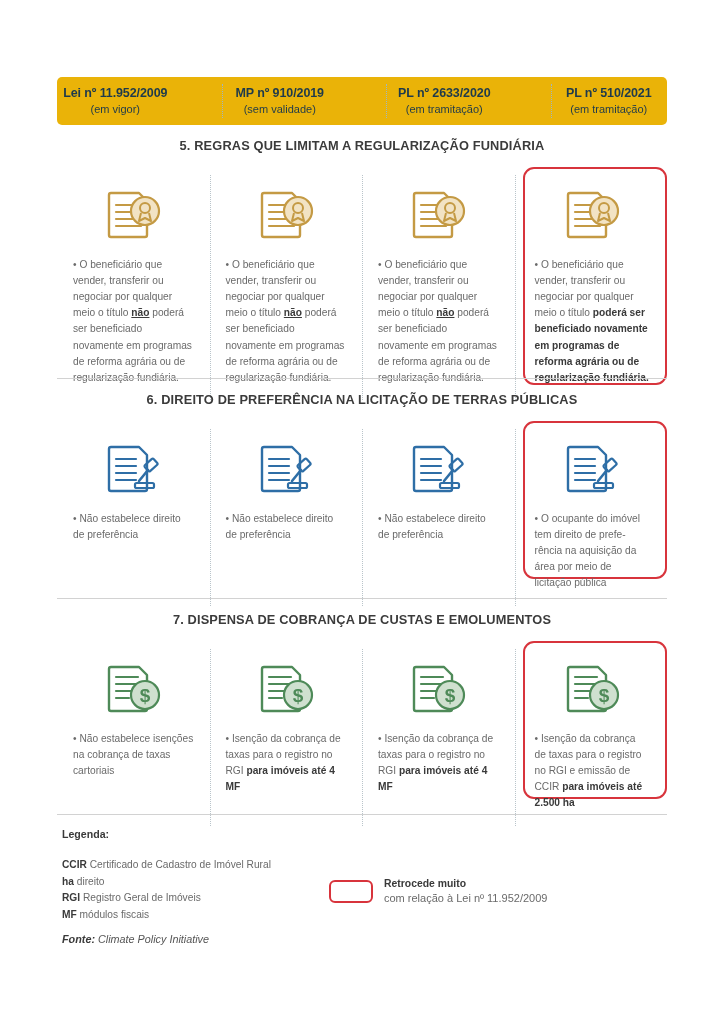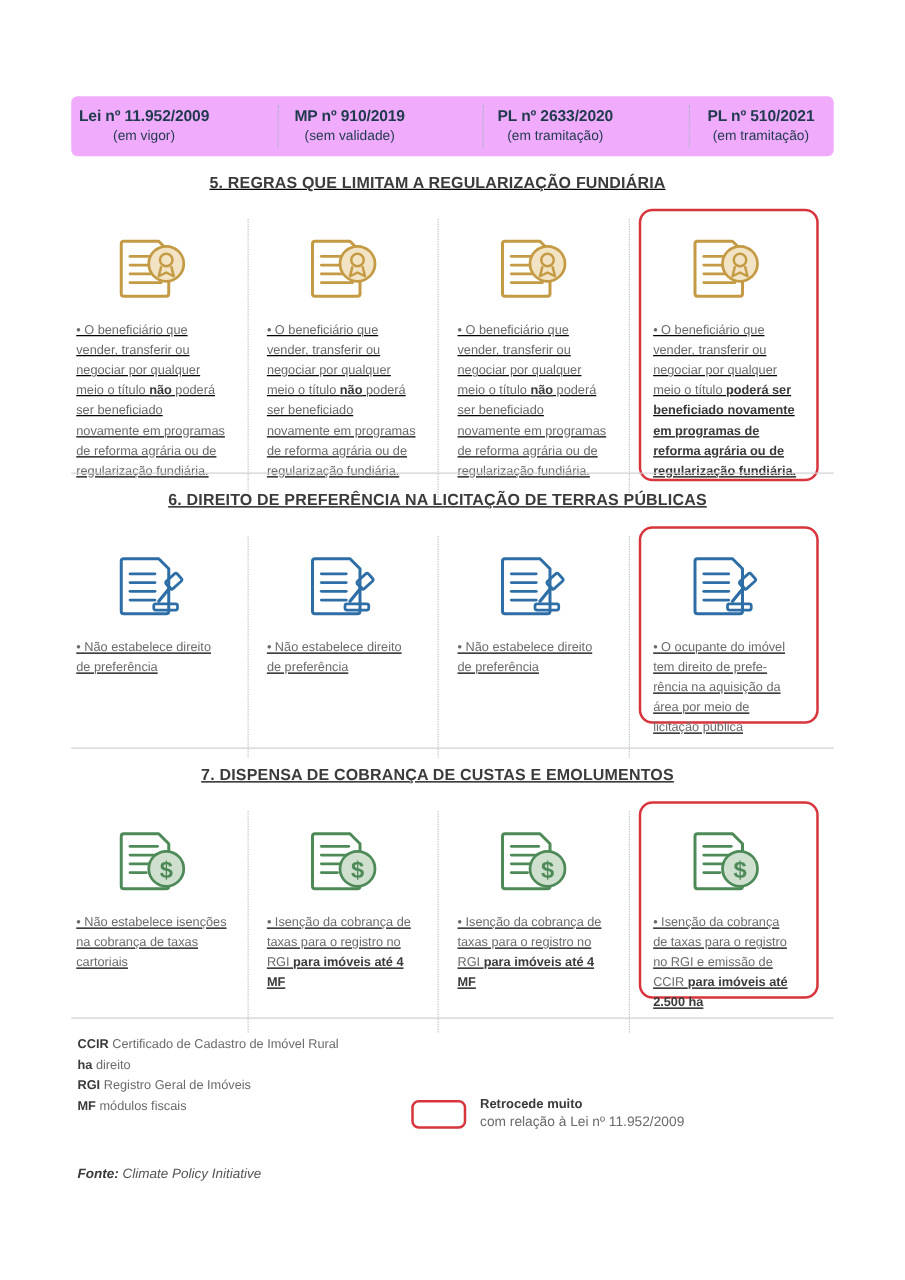--- a/index.html
+++ b/index.html
@@ -14,21 +14,21 @@
     width: 724px; height: 1024px;
     background: #ffffff;
     overflow: hidden;
   }
 
   
   .header-band {
     position: absolute;
     left: 57px; top: 77px;
     width: 610px; height: 48px;
-    background: #f0abfc;
+    background: #eab308;
     border-radius: 5px;
     display: flex;
     gap: 48px;
   }
   .header-cell {
     flex: 1 1 25%;
     display: flex;
     flex-direction: column;
     align-items: center;
     justify-content: center;
@@ -48,21 +48,21 @@
     line-height: 1.35;
   }
   .header-cell .l2 {
     font-size: 11px;
     font-weight: normal;
     color: #1e3a4c;
     line-height: 1.35;
   }
 
   
-  .section { position: absolute; left: 45px; width: 610px; text-decoration: underline; }
+  .section { position: absolute; left: 57px; width: 610px; }
   .section-title {
     text-align: center;
     font-size: 12.8px;
     font-weight: bold;
     color: #3b3b3b;
     letter-spacing: 0.15px;
   }
   .rule {
     position: absolute;
     left: 57px;
@@ -413,20 +413,21 @@
           </svg>
         </div>
         <div class="body-text">• Isenção da cobrança de taxas para o registro no RGI e emissão de CCIR <b>para imóveis até 2.500 ha</b></div>
       </div>
     </div>
   </div>
 
   <div class="legend-rule"></div>
 
   <div class="legend">
+    <div class="legend-title">Legenda:</div>
     <div class="legend-list">
       <div>
         <b>CCIR</b>
         <span>Certificado de Cadastro de Imóvel Rural</span>
       </div>
       <div>
         <b>ha</b>
         <span>direito</span>
       </div>
       <div>

